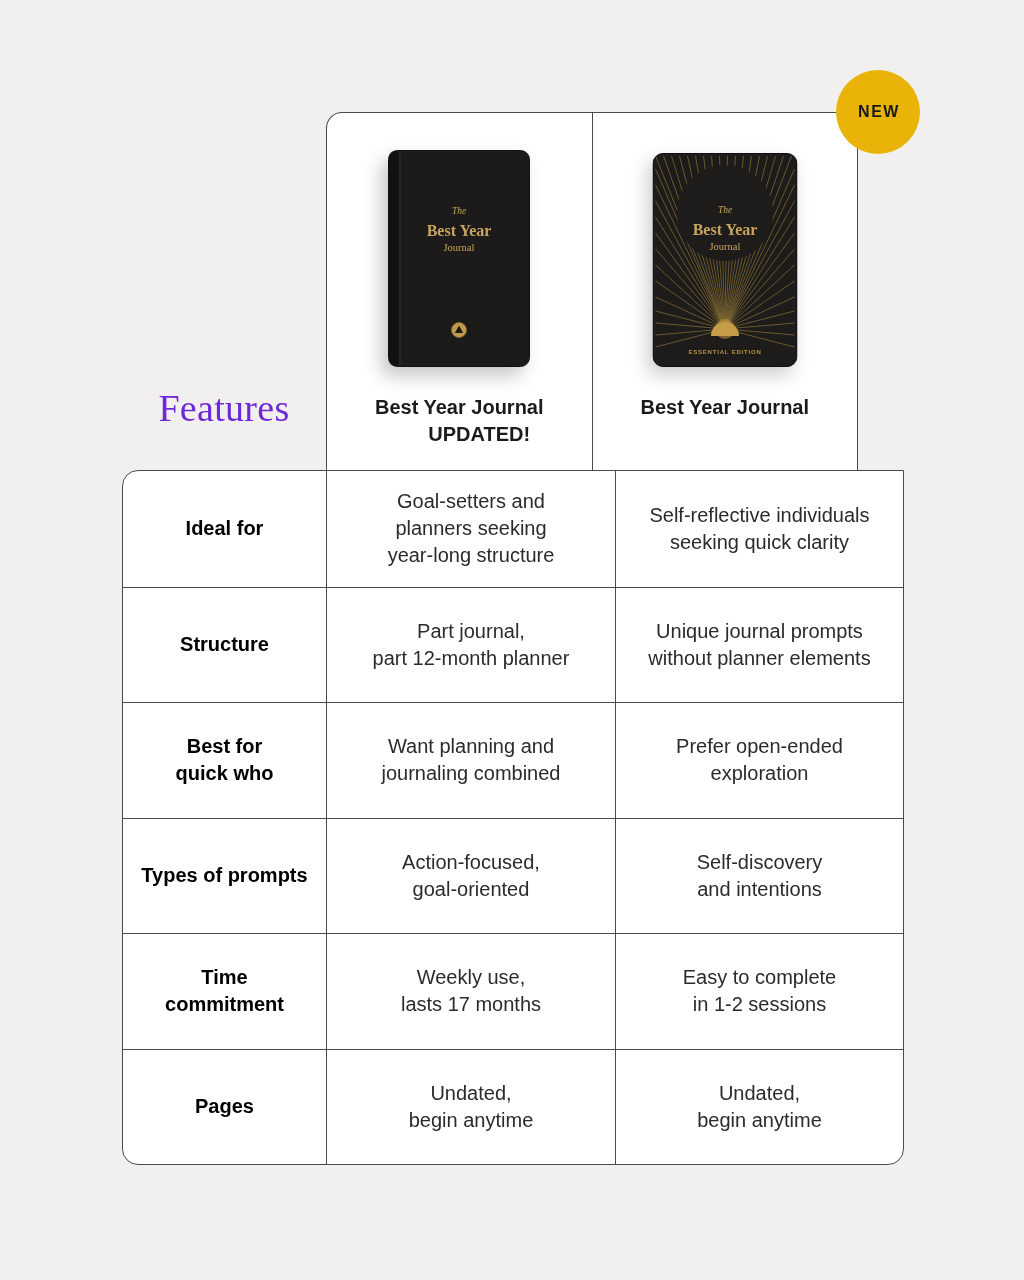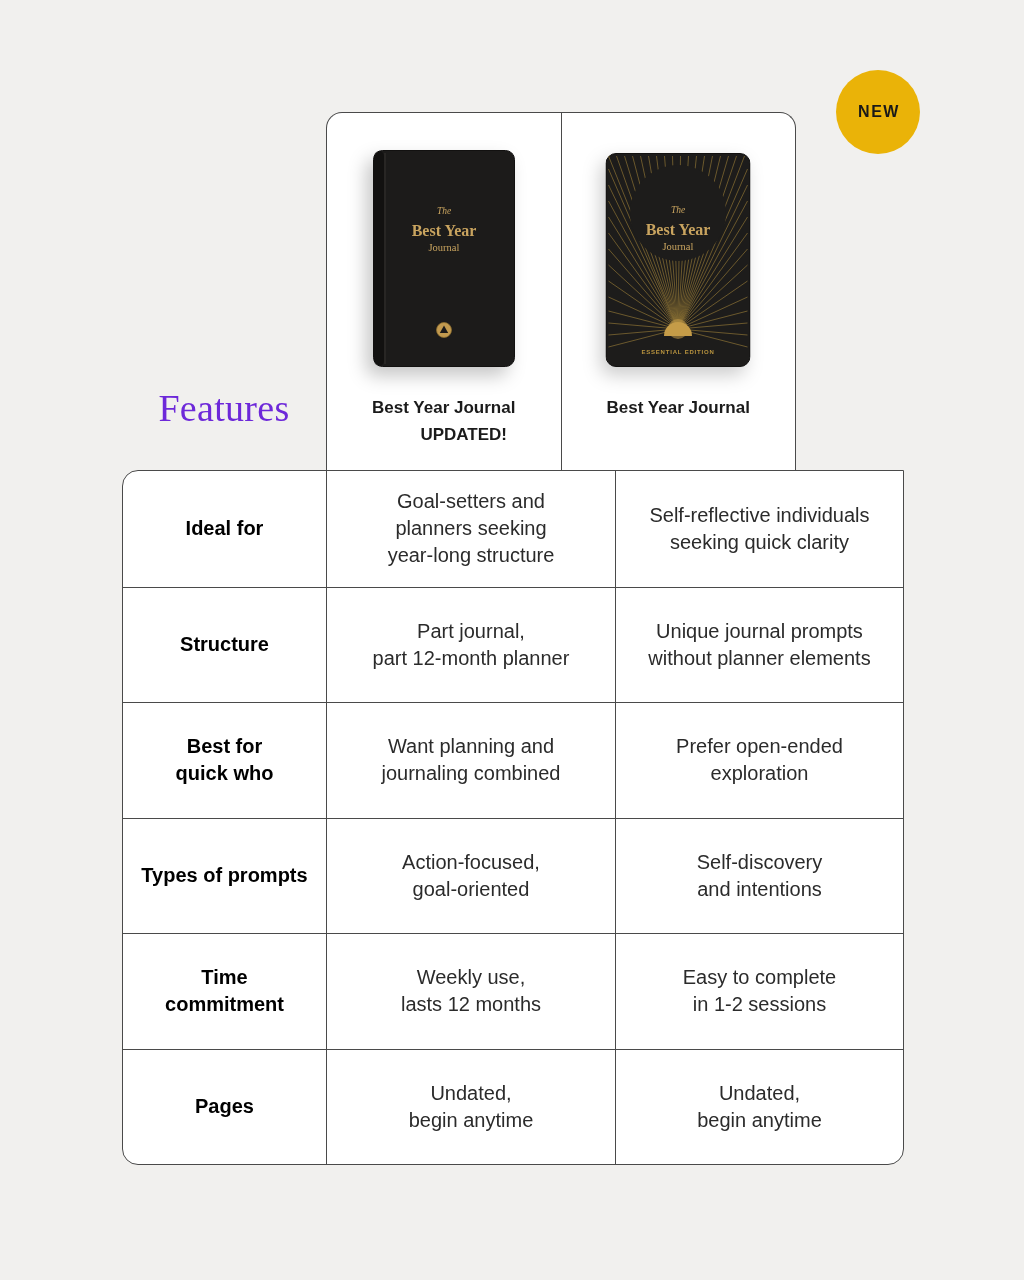--- a/index.html
+++ b/index.html
@@ -13,37 +13,37 @@
   
   .features-heading {
     position:absolute; left:122px; top:386px; width:204px;
     text-align:center;
     font-family:"Liberation Serif", serif;
     font-size:38px; font-weight:400; color:#6d28d9; letter-spacing:0.3px;
   }
 
   
   .top-card {
-    position:absolute; left:326px; top:112px; width:470px; height:358px;
+    position:absolute; left:326px; top:112px; width:532px; height:358px;
     background:#ffffff;
     border:1px solid #4a4a4a; border-bottom:none;
     border-radius:16px 16px 0 0;
     box-sizing:border-box;
     display:flex;
   }
   .product-col { position:relative; flex:1 1 0; }
   .product-col + .product-col { border-left:1px solid #4a4a4a; }
 
   .journal { position:absolute; left:50%; transform:translateX(-50%); }
   .journal-updated   { top:37px; filter:drop-shadow(-7px 9px 9px rgba(0,0,0,0.22)); }
   .journal-essential { top:40px; filter:drop-shadow(-5px 8px 9px rgba(0,0,0,0.20)); }
 
   .product-name {
     position:absolute; top:281px; left:0; right:0;
-    text-align:center; font-size:17px; line-height:27px;
+    text-align:center; font-size:20px; line-height:27px;
     font-weight:600; color:#1b1b1b;
   }
   .product-name .emph { font-weight:800;padding-left:40px; }
 
   
   .badge {
     position:absolute; left:836px; top:70px; width:84px; height:84px;
     border-radius:50%; background:#eab308;
     display:flex; align-items:center; justify-content:center;
     font-size:16px; font-weight:800; letter-spacing:1.5px; color:#191919;
@@ -195,21 +195,21 @@
 
     <div class="cell label">Types of prompts</div>
     <div class="cell">Action-focused,
 goal-oriented</div>
     <div class="cell">Self-discovery
 and intentions</div>
 
     <div class="cell label">Time
 commitment</div>
     <div class="cell">Weekly use,
-lasts 12 months</div>
+lasts 17 months</div>
     <div class="cell">Easy to complete
 in 1-2 sessions</div>
 
     <div class="cell label">Pages</div>
     <div class="cell">Undated,
 begin anytime</div>
     <div class="cell">Undated,
 begin anytime</div>
 
   </div>

